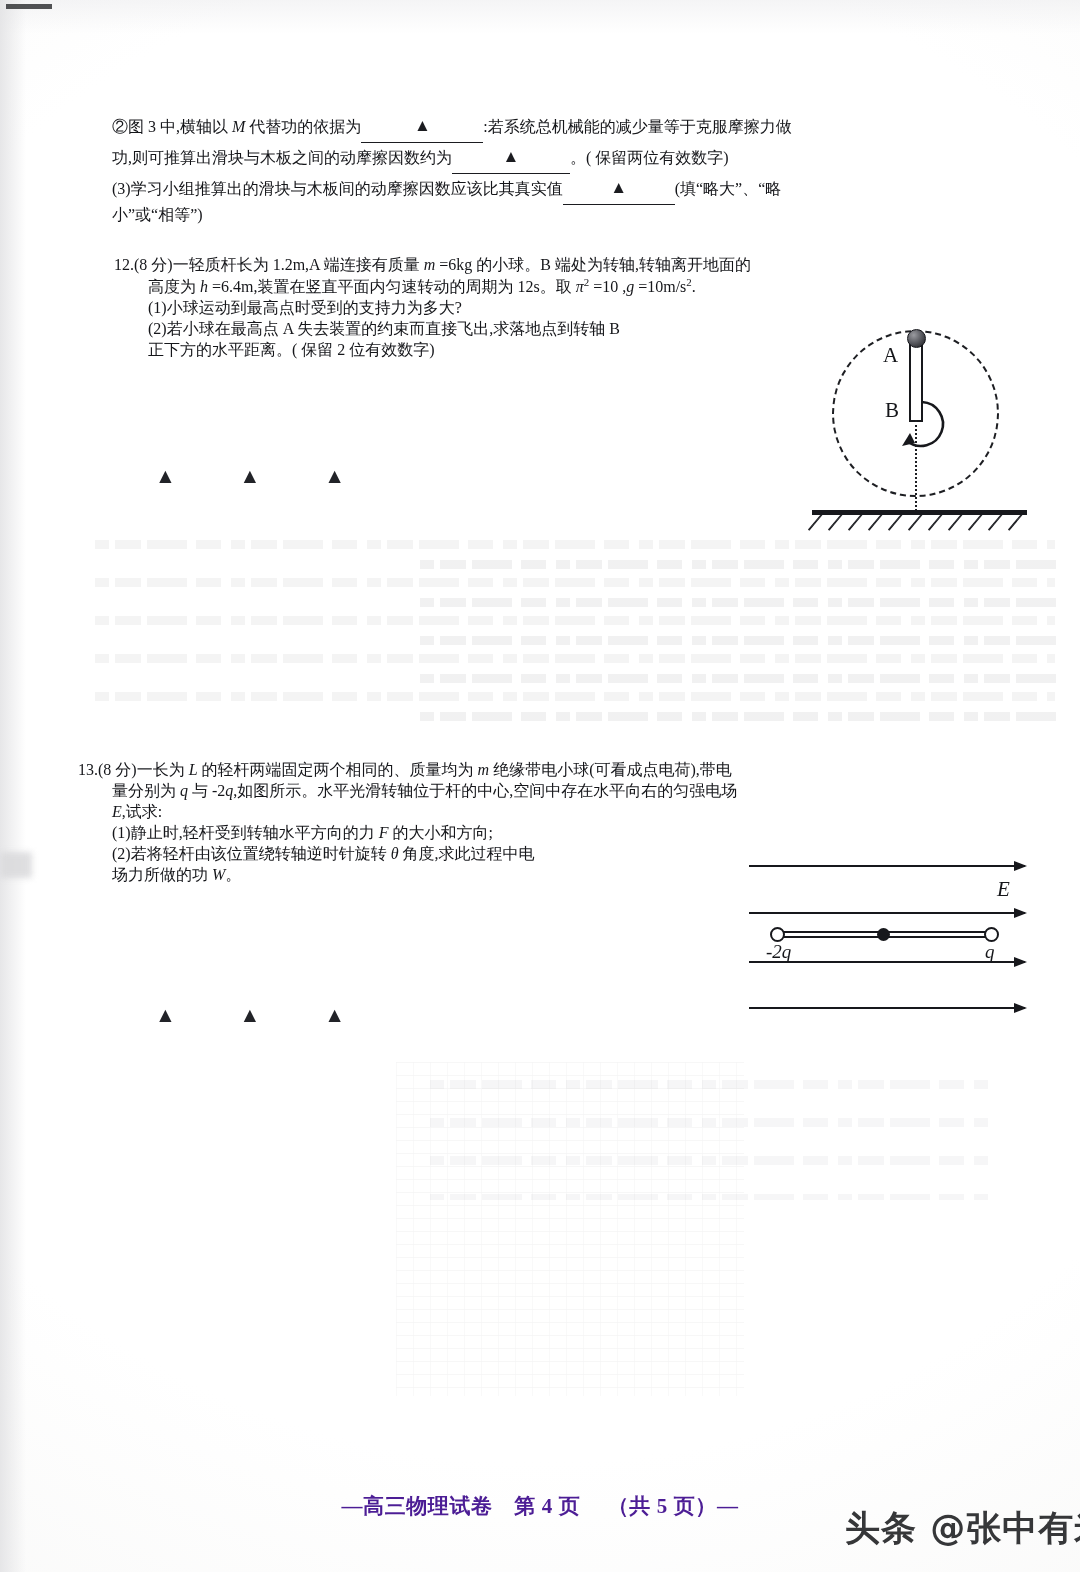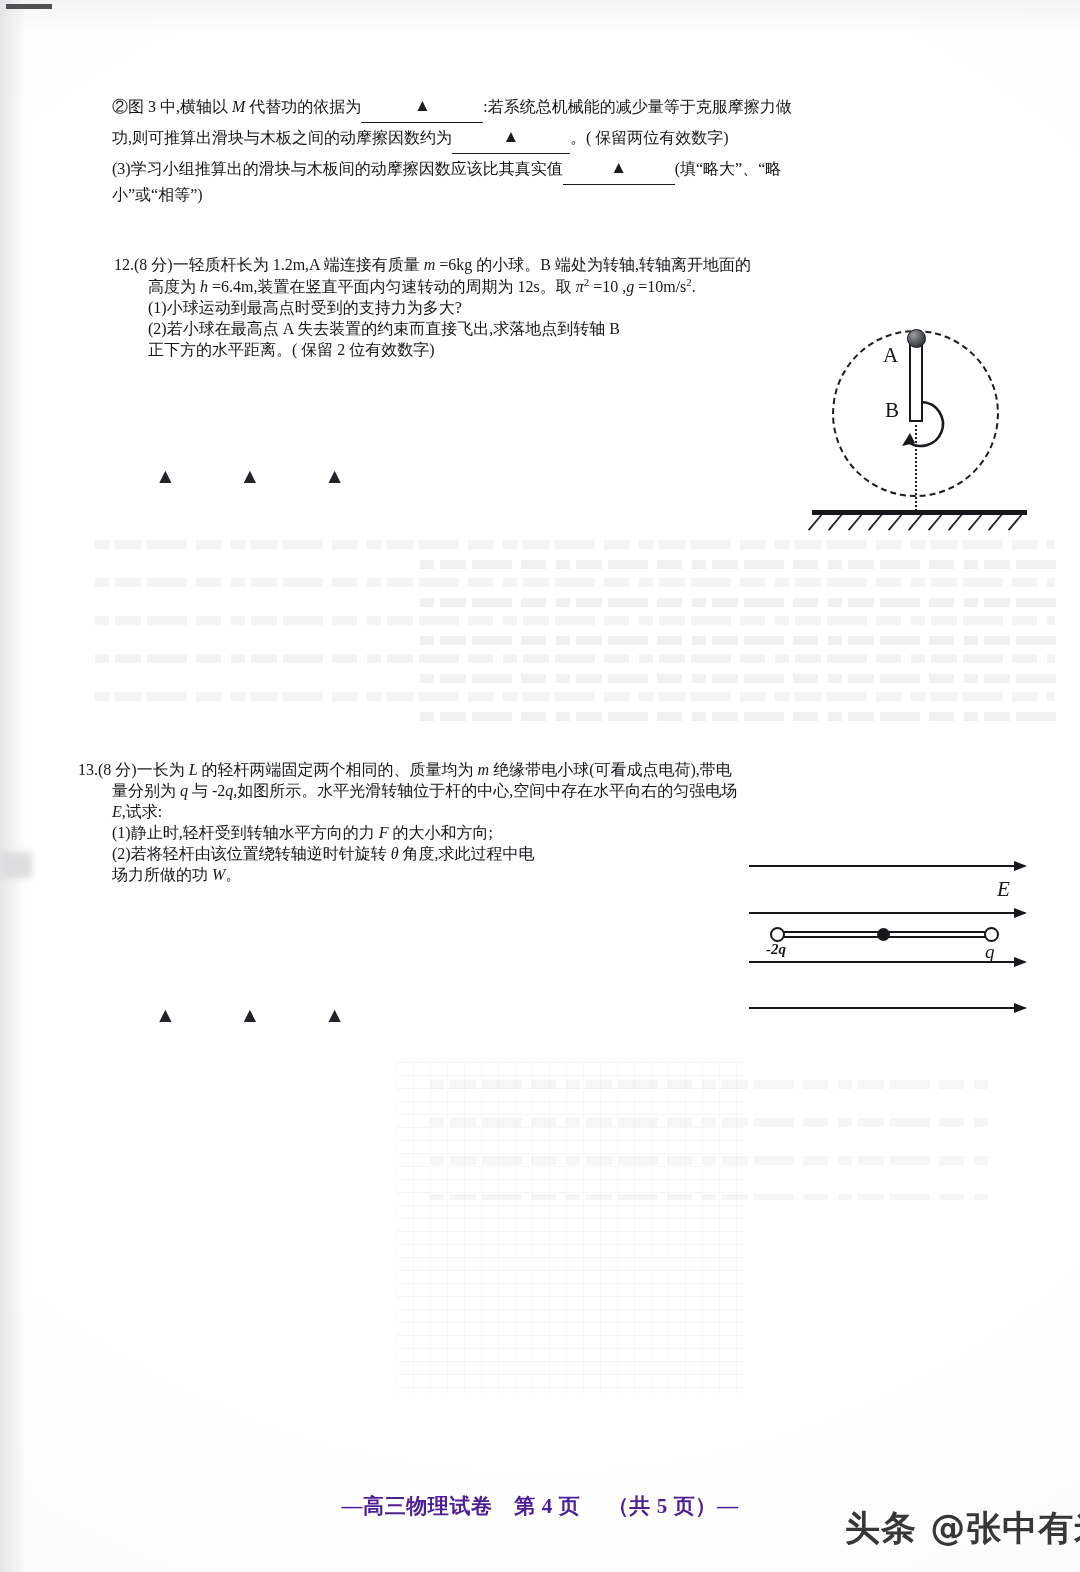--- a/index.html
+++ b/index.html
@@ -206,21 +206,21 @@
 
 <div class="page-scan"></div>
 <div class="corner-mark"></div>
 <div class="edge-smudge"></div>
 
 <div class="ghost ghost-lines" style="left:95px; top:540px; width:960px; height:190px;"></div>
 <div class="ghost ghost-lines" style="left:420px; top:560px; width:640px; height:180px; opacity:.07;"></div>
 <div class="ghost ghost-grid" style="left:396px; top:1062px; width:348px; height:334px; opacity:.05;"></div>
 <div class="ghost ghost-lines" style="left:430px; top:1080px; width:560px; height:120px; opacity:.045;"></div>
 
-<div class="blk" style="left:112px; top:92px; width:930px;">
+<div class="blk" style="left:112px; top:112px; width:930px;">
   <span class="ln">
     <span>②图 3 中,横轴以 </span><i class="v">M</i><span> 代替功的依据为</span><span class="blank" style="width:122px;"><span class="tri">▲</span></span><span>:若系统总机械能的减少量等于克服摩擦力做</span>
   </span>
   <span class="ln">
     <span>功,则可推算出滑块与木板之间的动摩擦因数约为</span><span class="blank" style="width:118px;"><span class="tri">▲</span></span><span>。( 保留两位有效数字)</span>
   </span>
   <span class="ln">
     <span>(3)学习小组推算出的滑块与木板间的动摩擦因数应该比其真实值</span><span class="blank" style="width:112px;"><span class="tri">▲</span></span><span>(填“略大”、“略</span>
   </span>
   <span class="ln">小”或“相等”)</span>
@@ -321,19 +321,19 @@
   <div class="fieldline" style="left:3px; top:152px; width:276px;"></div>
 
   <div class="lbl it" style="left:251px; top:22px;">E</div>
 
   <div class="rod13" style="left:30px; top:76px; width:215px;"></div>
 
   <div class="charge-open" style="left:24px; top:72px;"></div>
   <div class="pivot-dot" style="left:131px; top:73px;"></div>
   <div class="charge-open" style="left:238px; top:72px;"></div>
 
-  <div class="lbl it" style="left:20px; top:86px; font-size:15px;font-weight:bold;">-2q</div>
+  <div class="lbl it" style="left:20px; top:86px; font-size:19px;">-2q</div>
   <div class="lbl it" style="left:239px; top:86px; font-size:19px;">q</div>
 </div>
 
 <div class="footer" style="top:1492px;">—高三物理试卷　第 4 页 　（共 5 页）—</div>
 
 <div class="watermark" style="left:845px; top:1505px;">头条 @张中有米</div>
 
 </body></html>

